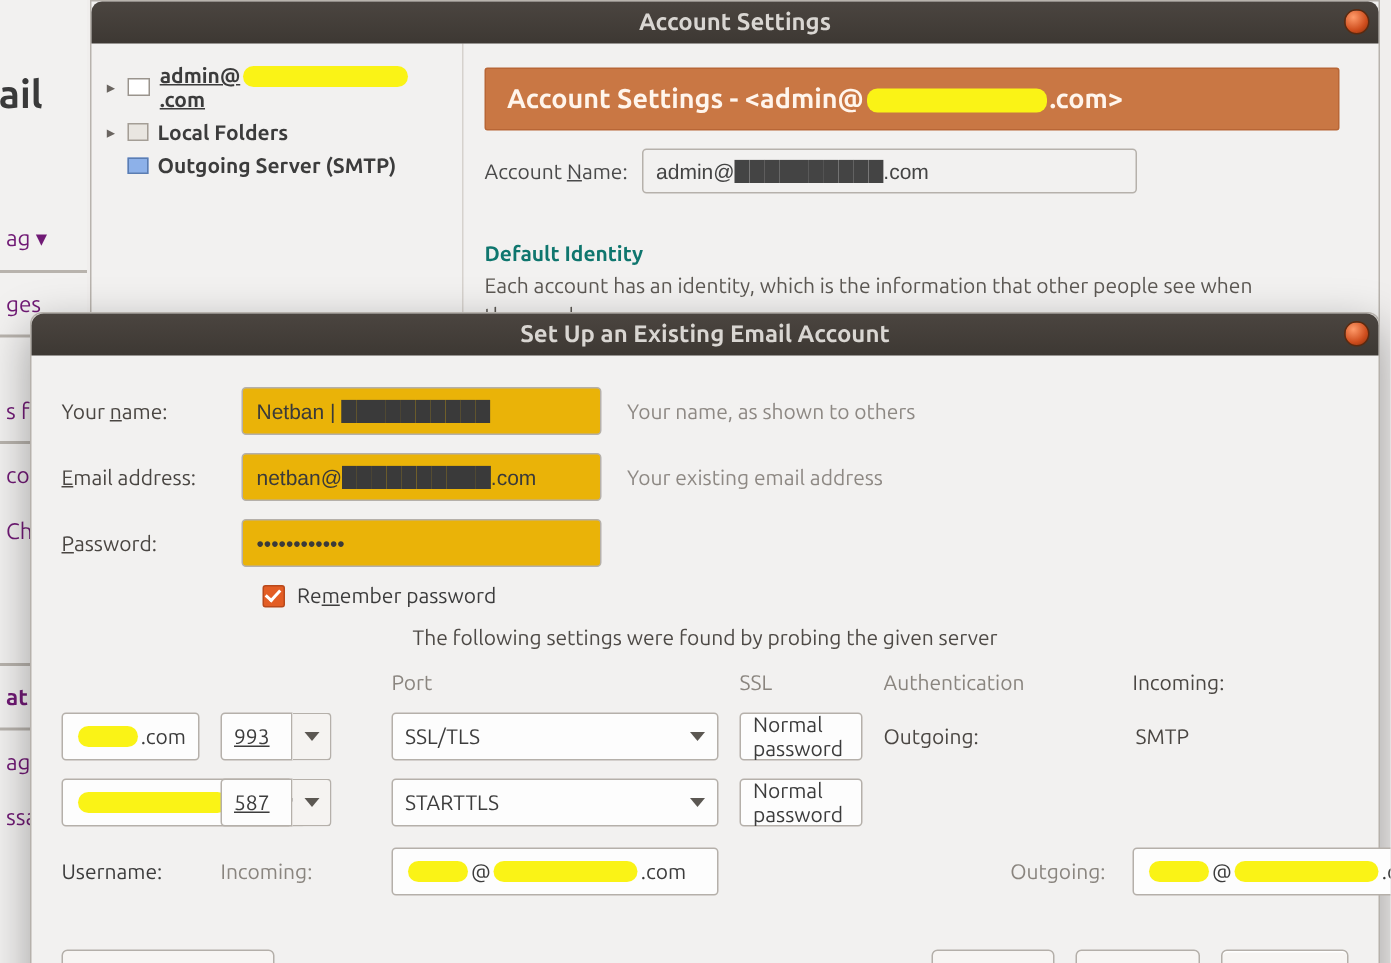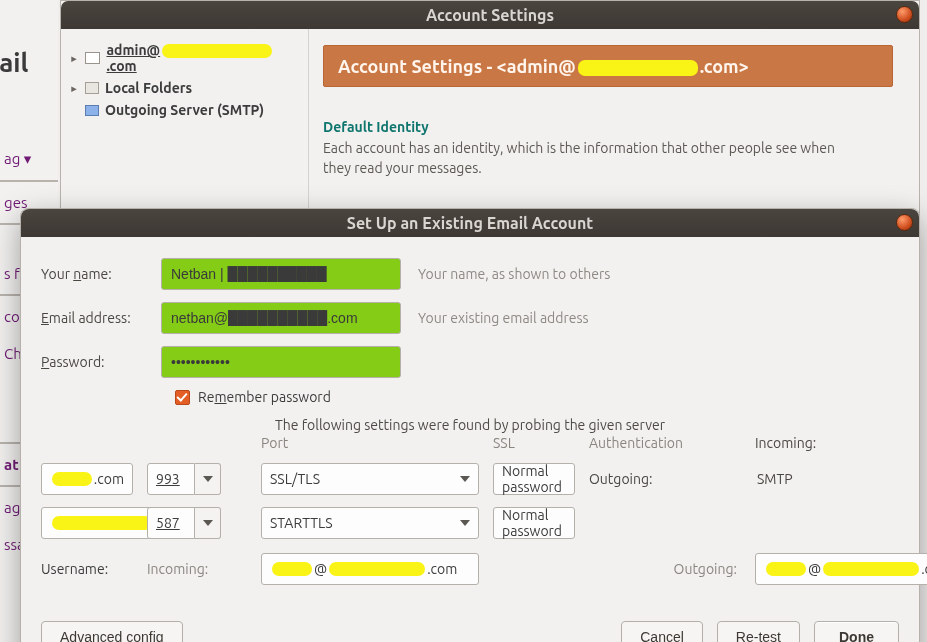--- a/index.html
+++ b/index.html
@@ -79,36 +79,36 @@
     background:#f2f1f0; border:1px solid #b6b1ab;
     box-shadow:0 10px 30px rgba(0,0,0,.35);
     border-top-left-radius:8px; border-top-right-radius:8px;
   }
   .win-setup .titlebar { border-radius:8px 8px 0 0; }
   .setup-body { padding:20px 20px 14px 20px; }
 
   .row { display:flex; align-items:center; margin-bottom:10px; min-height:34px; }
   .row .rlabel { width:120px; padding-right:14px; color:#4a4642; }
   .row input[type=text], .row input[type=password] {
-    width:240px; background:#84cc16; border:1px solid #b5b0aa; border-radius:3px;
+    width:240px; background:#eab308; border:1px solid #b5b0aa; border-radius:3px;
     padding:7px 9px; font-size:14px; color:#3a3a3a;
   }
   .row .hint { color:#8e8984; margin-left:17px; }
 
   .remember-row { display:flex; align-items:center; gap:8px; margin:6px 0 12px 134px; }
   .cbx {
     width:15px; height:15px; display:inline-block; border-radius:2px;
     background:#e35d24; border:1px solid #b9491b; position:relative;
   }
   .cbx::after{
     content:""; position:absolute; left:3px; top:0px; width:4px; height:8px;
     border:solid #fff; border-width:0 2px 2px 0; transform:rotate(42deg);
   }
 
-  .probe-msg { text-align:center; color:#4e4a46; margin:8px 0 2px; }
+  .probe-msg { text-align:center; color:#4e4a46; margin:8px 0 14px; }
 
   .grid {
     display:grid;
     grid-template-columns: 92px 100px 218px 82px 152px 230px;
     column-gap:14px; row-gap:12px; align-items:center;
   }
   .grid .colhead { color:#8a857f; }
   .grid .rowlbl { color:#4a4642; }
   .ddl, .txt {
     display:flex; align-items:center; justify-content:space-between;
@@ -193,20 +193,24 @@
       <div class="tree-row">
         <span class="tri"></span>
         <span class="tree-ic srv"></span>
         <span class="lbl" style="font-weight:bold">Outgoing Server (SMTP)</span>
       </div>
     </div>
     <div class="acct-right">
       <div class="banner">
         Account Settings - &lt;admin@<span class="smear" style="width:120px;height:16px;"></span>.com&gt;
       </div>
+      <div class="acct-name-row">
+        <label>Account <span class="ul">N</span>ame:</label>
+        <input type="text" value="admin@██████████.com" style="">
+      </div>
       <div class="section-head">Default Identity</div>
       <div class="section-desc">Each account has an identity, which is the information that other people see when they read your messages.</div>
 
     </div>
   </div>
 </div>
 
 <div class="win-setup">
   <div class="titlebar">
     <span>Set Up an Existing Email Account</span>

